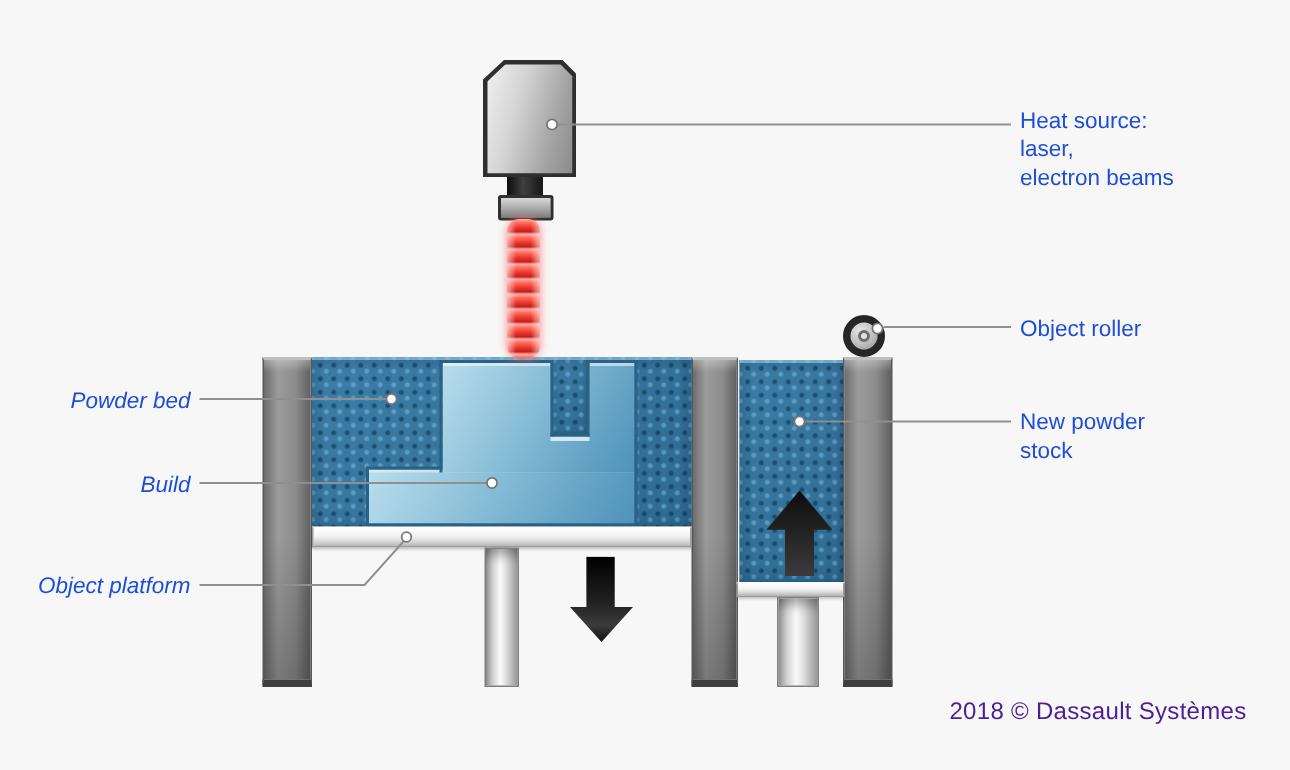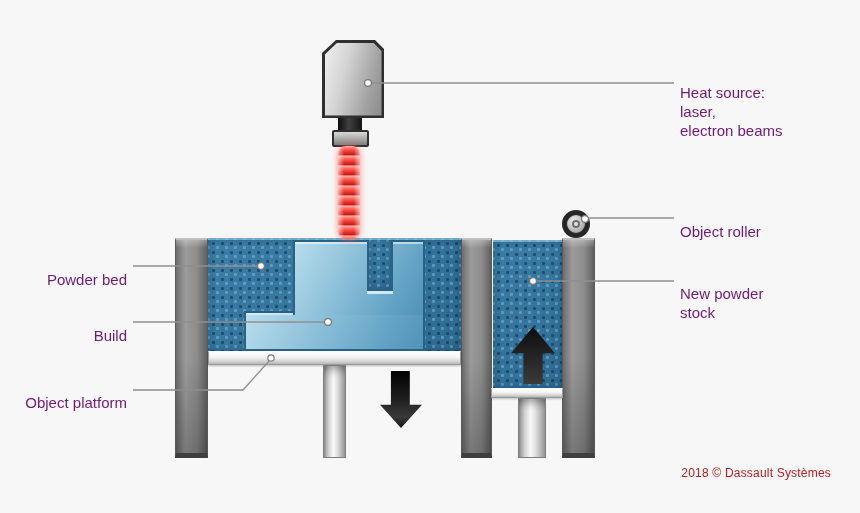--- a/index.html
+++ b/index.html
@@ -101,27 +101,26 @@
       repeating-linear-gradient(to bottom, #ffb0ab 0px, #ff6a5e 2.5px, #ee3a2f 5.5px, #c01f1c 8.5px, #ff9d95 10px);
     border-radius:8px;
     box-shadow:0 0 6px rgba(255,110,105,.75);
   }
 
   
   svg.leaders{position:absolute;left:0;top:0;pointer-events:none;}
 
   
   .lbl{
-    position:absolute;font-size:15px;line-height:19px;color:#701a75;
+    position:absolute;font-size:15px;line-height:19px;color:#1d4ed8;
     white-space:pre-line;
-    margin-top:12px;
   }
-  .lbl-right{text-align:right;}
+  .lbl-right{text-align:right;font-style:italic;}
   .copyright{
-    position:absolute;font-size:12px;color:#b91c1c;letter-spacing:.2px;
+    position:absolute;font-size:16px;color:#4c1d95;letter-spacing:.2px;
   }
 </style>
 </head>
 <body>
 
 <div class="stage">
 
   <div class="abs pillar" style="left:175px;top:238px;width:33px;height:220px;"></div>
   <div class="abs pillar" style="left:461px;top:238px;width:31px;height:220px;"></div>
   <div class="abs pillar" style="left:562px;top:238px;width:33px;height:220px;"></div>

